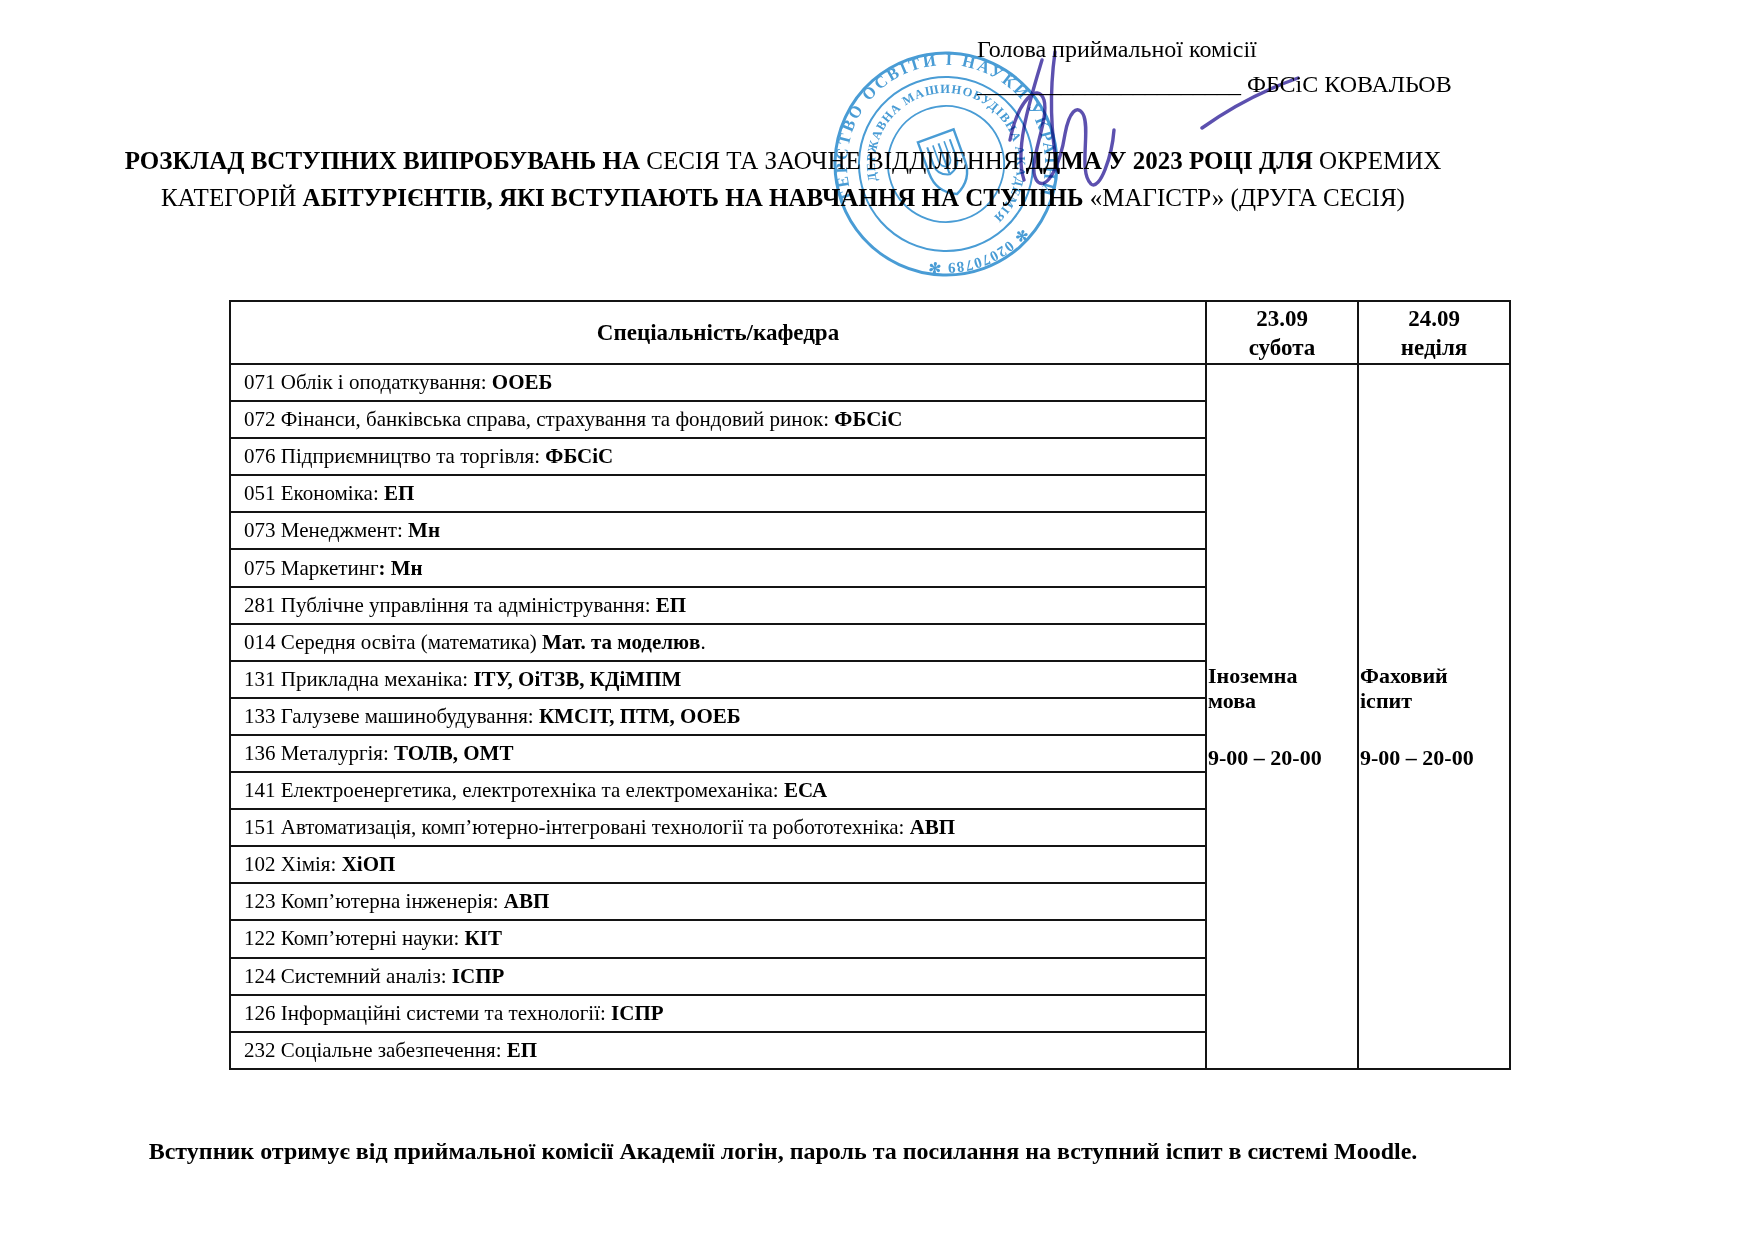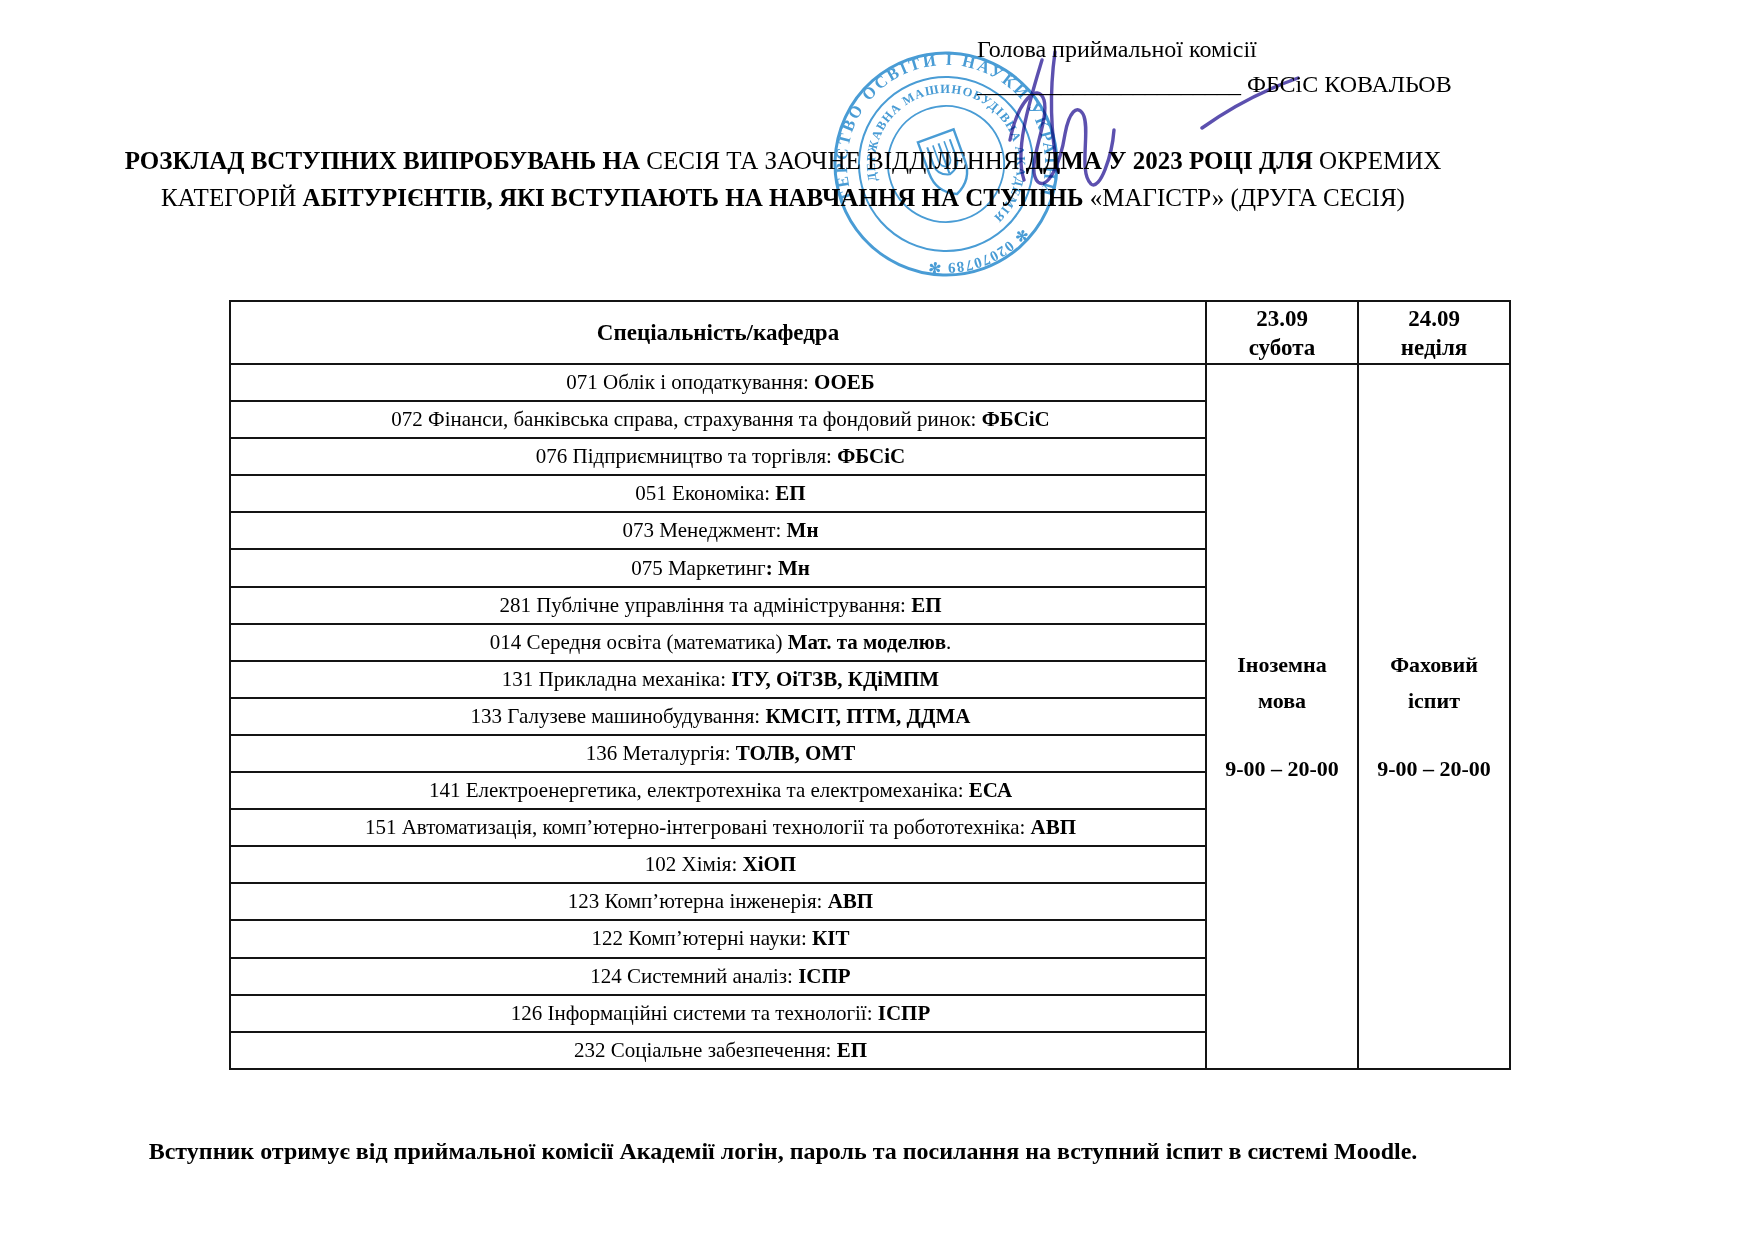--- a/index.html
+++ b/index.html
@@ -43,25 +43,25 @@
     width:1280px; height:770px;
     border-collapse:collapse; table-layout:fixed;
   }
   table.schedule td { border:2px solid #141414; background:#fff; }
   tr.hdr { height:63px;margin-left:13px; }
   tr.hdr td {
     font-weight:bold; font-size:23px; text-align:center;
     vertical-align:middle; line-height:29px;
   }
   td.c1 {
-    font-size:21px; padding:2px 8px 2px 13px; vertical-align:middle;text-align:center;
+    font-size:21px; padding:2px 8px 2px 13px; vertical-align:middle;
   }
   td.merged {
-    text-align:center; vertical-align:middle;
-    font-weight:bold; font-size:22px; line-height:36px;
+    text-align:left; vertical-align:middle;
+    font-weight:bold; font-size:22px; line-height:25px;
   }
   td.merged .exam-time { margin-top:32px; font-size:22px; }
 
   
   .footer-note {
     position:absolute; left:88px; top:1098px; width:1390px;
     text-align:center; font-weight:bold; font-size:24px;margin-top:40px;
   }
 </style>
 </head>
@@ -155,21 +155,21 @@
         <tr>
           <td class="c1"><span>281 Публічне управління та адміністрування: </span><b>ЕП</b></td>
         </tr>
         <tr>
           <td class="c1"><span>014 Середня освіта (математика) </span><b>Мат. та моделюв</b><span>.</span></td>
         </tr>
         <tr>
           <td class="c1"><span>131 Прикладна механіка: </span><b>ІТУ, ОіТЗВ, КДіМПМ</b></td>
         </tr>
         <tr>
-          <td class="c1"><span>133 Галузеве машинобудування: </span><b>КМСІТ, ПТМ, ДДМА</b></td>
+          <td class="c1"><span>133 Галузеве машинобудування: </span><b>КМСІТ, ПТМ, ООЕБ</b></td>
         </tr>
         <tr>
           <td class="c1"><span>136 Металургія: </span><b>ТОЛВ, ОМТ</b></td>
         </tr>
         <tr>
           <td class="c1"><span>141 Електроенергетика, електротехніка та електромеханіка: </span><b>ЕСА</b></td>
         </tr>
         <tr>
           <td class="c1"><span>151 Автоматизація, комп’ютерно-інтегровані технології та робототехніка: </span><b>АВП</b></td>
         </tr>

